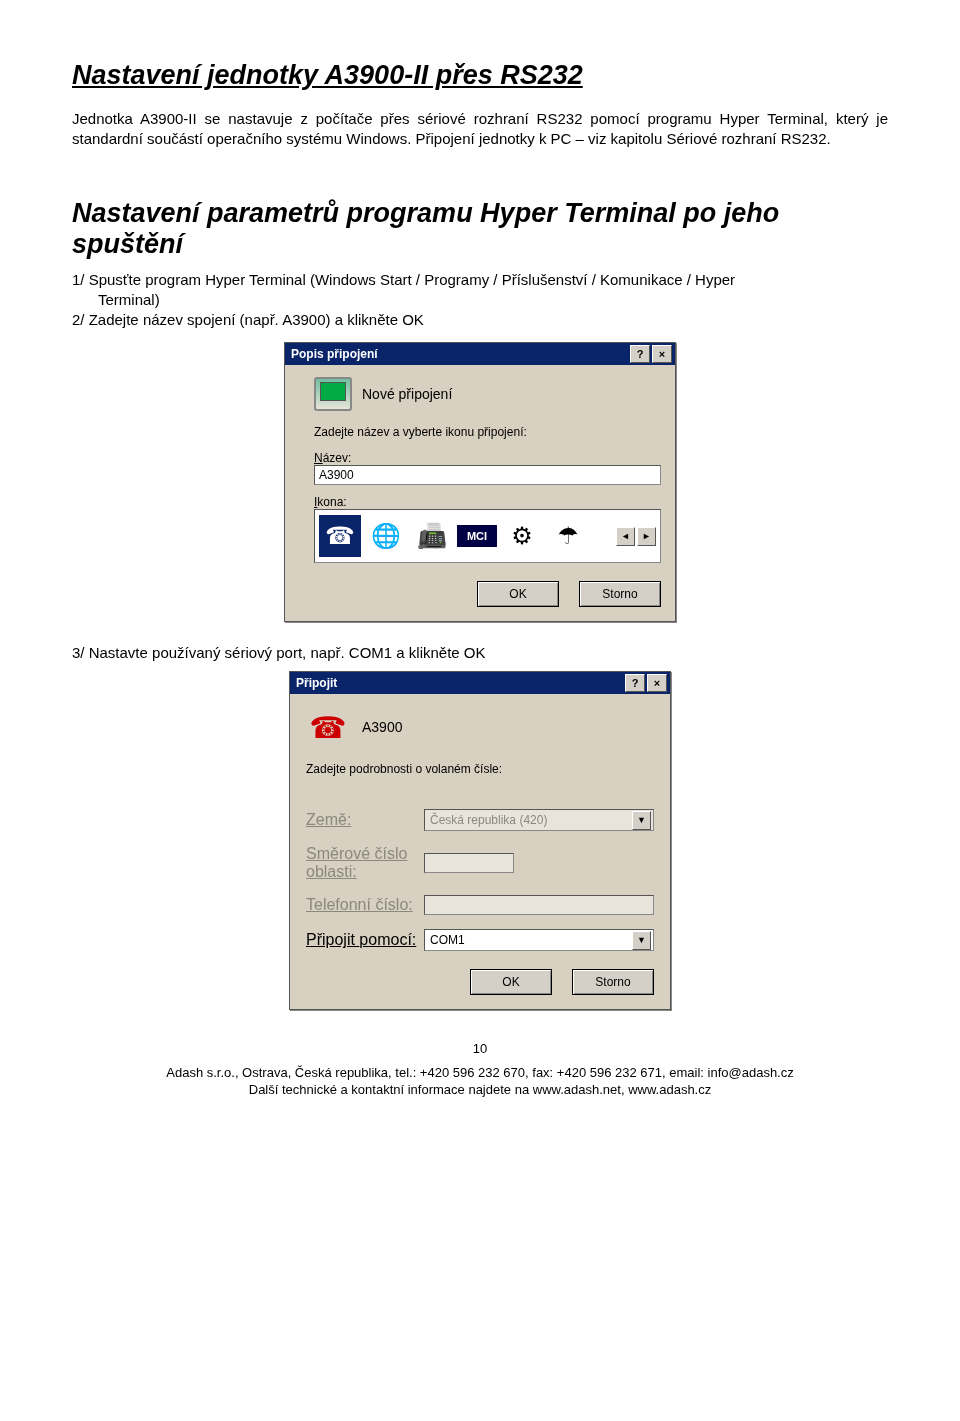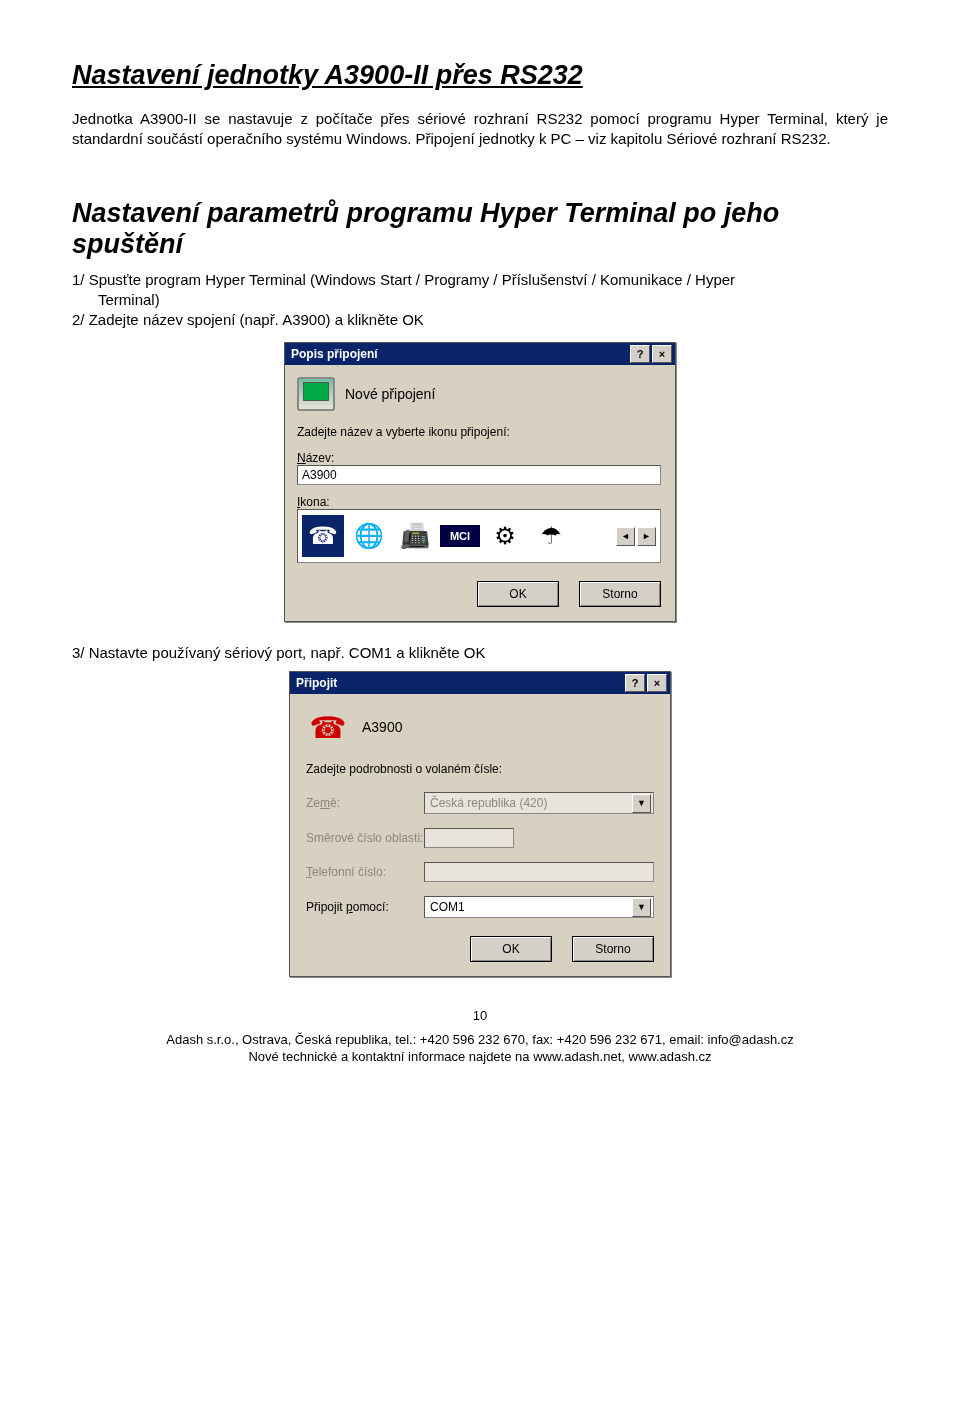--- a/index.html
+++ b/index.html
@@ -73,21 +73,21 @@
   .tb-btn {
     width: 18px; height: 16px;
     background: #d4d0c8;
     border: 1px solid #fff;
     border-right-color:#555; border-bottom-color:#555;
     margin-left: 2px;
     display: flex; align-items:center; justify-content:center;
     font-weight:bold; font-size:11px; color:#000;
     line-height:1;
   }
-  .dlg-body { padding: 12px 14px 14px 12px; }
+  .dlg-body { padding: 12px 14px 14px 29px; }
   .dlg-row { margin-bottom: 8px; }
   .new-conn { display:flex; align-items:center; gap:10px; margin-bottom:14px; }
   .monitor-icon {
     width: 34px; height: 30px;
     background: linear-gradient(#6fbfa0,#e8e4d8);
     border: 2px solid #888; border-radius: 3px; position:relative;
   }
   .monitor-icon::after{
     content:""; position:absolute; left:4px; top:3px; right:4px; bottom:8px;
     background:#0a4; border:1px solid #555;
@@ -156,21 +156,21 @@
   }
   .step3 { font-size: 15px; margin: 10px 0 10px 0; }
   .dlg2 .dlg-body { padding: 14px 16px; }
   .dlg2 .phone-icon {
     width:44px; height:38px;
     font-size:30px; color:#c00;
     display:flex; align-items:center; justify-content:center;
   }
   .dlg2 .row2 { display:flex; align-items:center; gap:12px; margin-bottom:16px; }
   .dlg2 .field { display:flex; align-items:center; margin-bottom:14px; }
-  .dlg2 .field .lbl { width:118px; font-size:12px; }
+  .dlg2 .field .lbl { width:118px; font-size:16px;text-decoration:underline; }
   .dlg2 .field .ctl { flex:1; }
   .dlg2 .field.disabled .win-select { background:#e8e4dc; color:#888; }
   .dlg2 .field.disabled .win-input { background:#e8e4dc; color:#888; }
   .disabled-text { color:#8a887f; }
   .footer {
     text-align:center;
     font-size:13px;
     margin-top: 30px;
     line-height:1.35;
   }
@@ -243,21 +243,21 @@
       <div class="titlebar">
         <span class="title-text">Připojit</span>
         <div class="tb-btn">?</div>
         <div class="tb-btn">×</div>
       </div>
       <div class="dlg-body">
         <div class="row2">
           <div class="phone-icon">☎</div>
           <span style="font-size:14px;">A3900</span>
         </div>
-        <div class="dlg-row" style="margin-bottom:16px;">Zadejte podrobnosti o volaném čísle:</div>
+        <div class="dlg-row" style="margin-bottom:33px;">Zadejte podrobnosti o volaném čísle:</div>
 
         <div class="field disabled">
           <div class="lbl disabled-text">Ze<span class="u">m</span>ě:</div>
           <div class="ctl">
             <div class="win-select">
               <span class="disabled-text">Česká republika (420)</span>
               <div class="arrow">▼</div>
             </div>
           </div>
         </div>
@@ -291,17 +291,17 @@
           <div class="win-button">Storno</div>
         </div>
       </div>
     </div>
   </div>
 
   <div class="footer">
     <div class="pg">10</div>
     <div>Adash s.r.o., Ostrava, Česká republika, tel.: +420 596 232 670, fax: +420 596 232 671, email: info@adash.cz</div>
     <div>
-      <span>Nové technické a kontaktní informace najdete na </span><span>www.adash.net, www.adash.cz</span>
+      <span>Další technické a kontaktní informace najdete na </span><span>www.adash.net, www.adash.cz</span>
     </div>
   </div>
 
 </div>
 
 </body></html>

